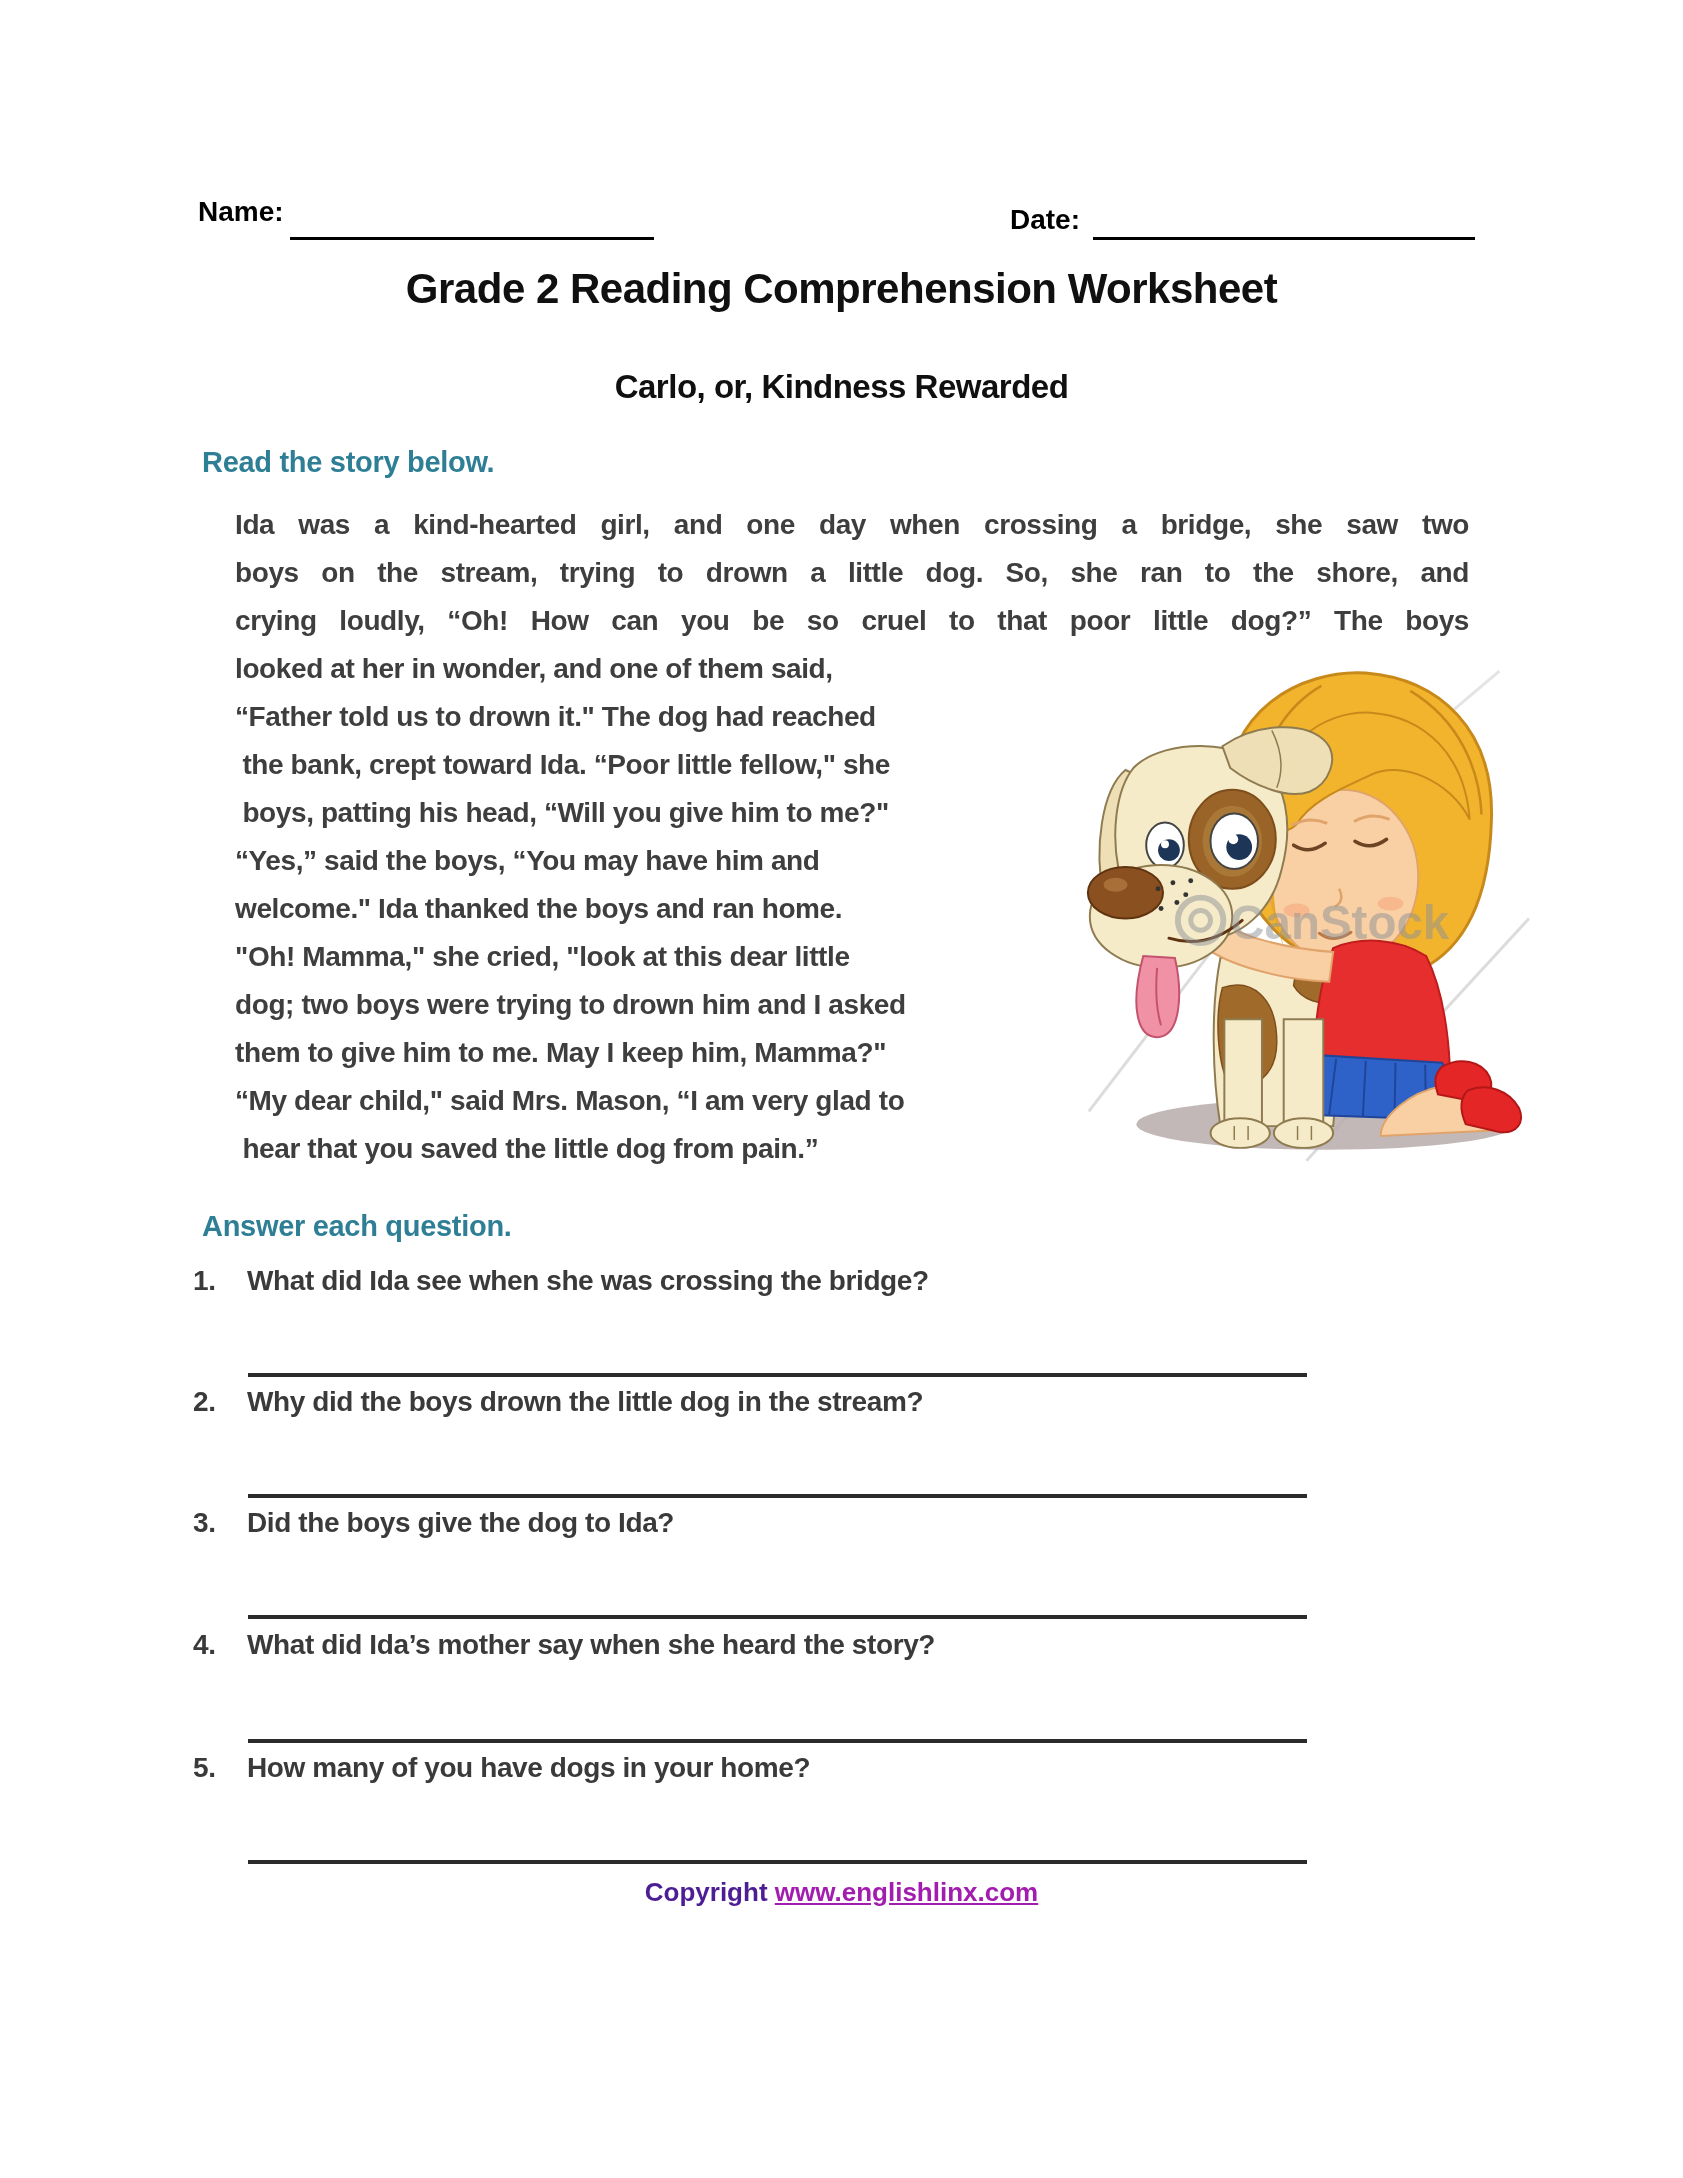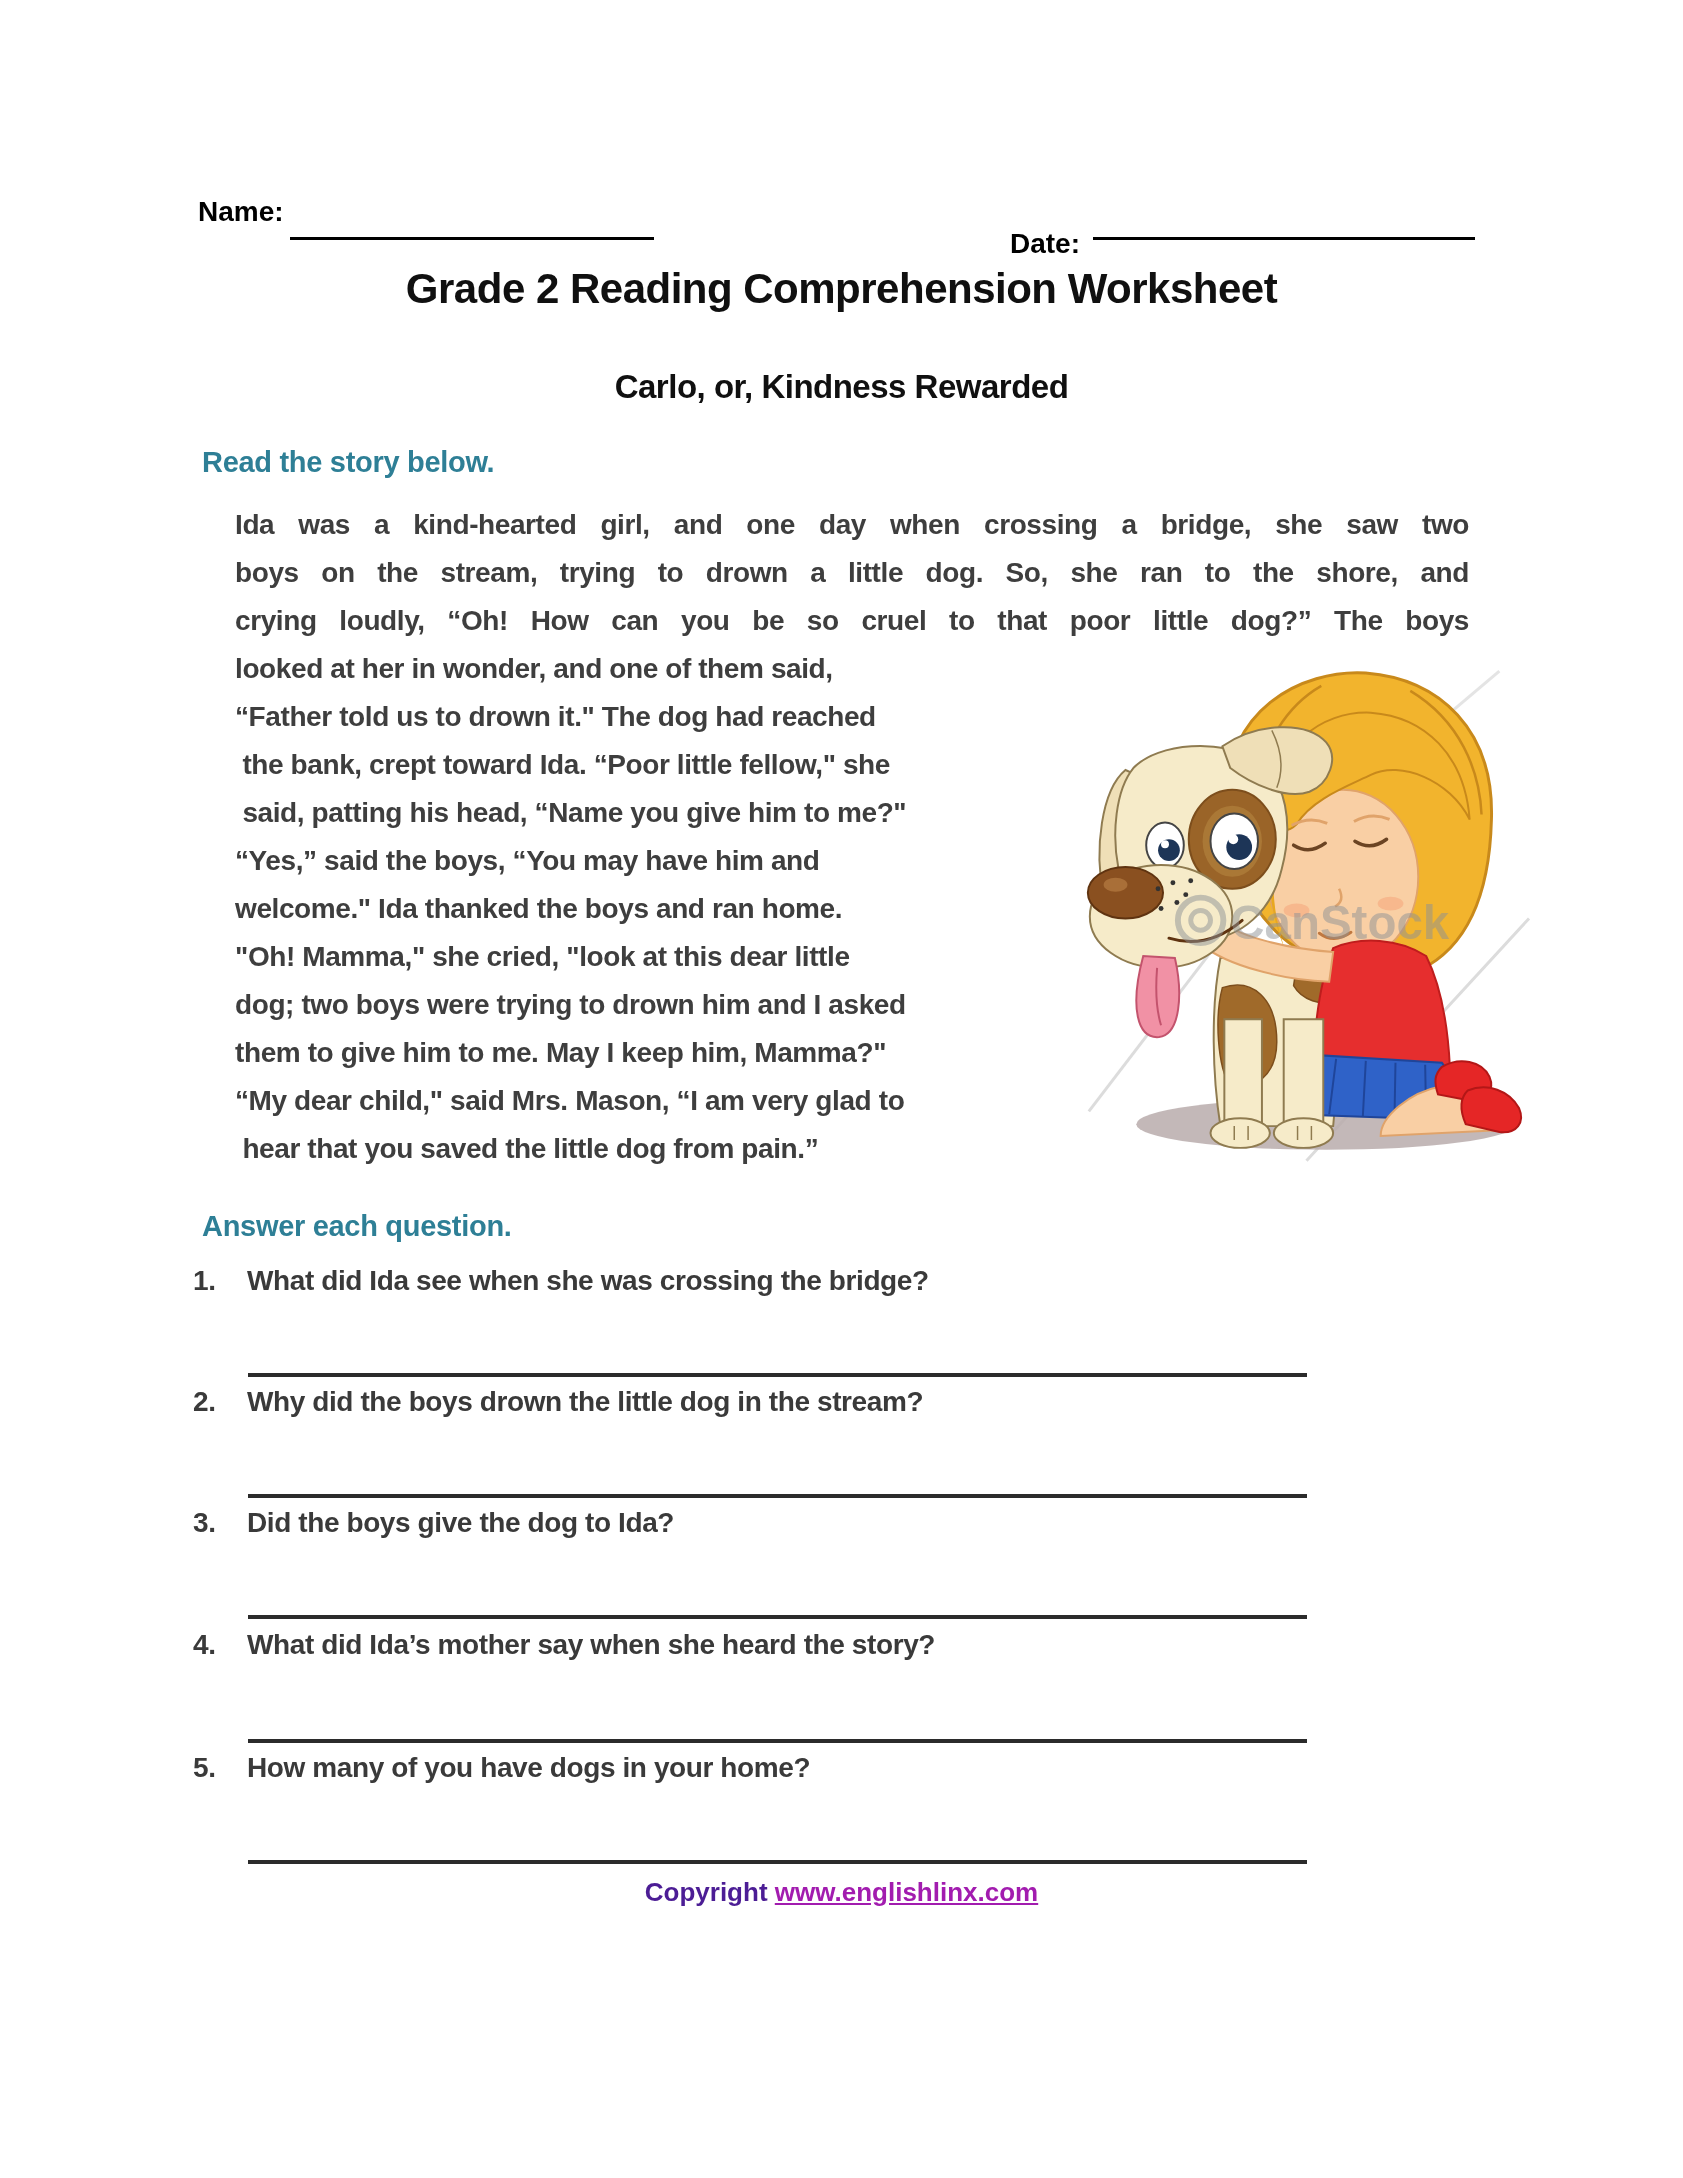--- a/index.html
+++ b/index.html
@@ -37,36 +37,36 @@
   .footer a { color:#a21caf; text-decoration:underline; font-weight:700; }
 
   svg text { font-family:"Liberation Sans", sans-serif; }
 </style>
 </head>
 <body>
 
 <div class="abs field-label" style="left:198px; top:196px;">Name:</div>
 <div class="abs blank-line" style="left:290px; top:210px; width:364px;"></div>
 
-<div class="abs field-label" style="left:1010px; top:204px;margin-top:24px;">Date:</div>
+<div class="abs field-label" style="left:1010px; top:204px;">Date:</div>
 <div class="abs blank-line" style="left:1093px; top:210px; width:382px;"></div>
 
 <div class="abs page-title">Grade 2 Reading Comprehension Worksheet</div>
 <div class="abs page-subtitle">Carlo, or, Kindness Rewarded</div>
 
 <div class="abs section-heading" style="left:202px; top:446px;">Read the story below.</div>
 
 <div class="abs story">
   <div class="story-line j">Ida was a kind-hearted girl, and one day when crossing a bridge, she saw two</div>
   <div class="story-line j">boys on the stream, trying to drown a little dog. So, she ran to the shore, and</div>
   <div class="story-line j">crying loudly, “Oh! How can you be so cruel to that poor little dog?” The boys</div>
   <div class="story-line">looked at her in wonder, and one of them said,</div>
   <div class="story-line">“Father told us to drown it." The dog had reached</div>
   <div class="story-line"> the bank, crept toward Ida. “Poor little fellow," she</div>
-  <div class="story-line"> said, patting his head, “Name you give him to me?"</div>
+  <div class="story-line"> boys, patting his head, “Will you give him to me?"</div>
   <div class="story-line">“Yes,” said the boys, “You may have him and</div>
   <div class="story-line">welcome." Ida thanked the boys and ran home.</div>
   <div class="story-line">"Oh! Mamma," she cried, "look at this dear little</div>
   <div class="story-line">dog; two boys were trying to drown him and I asked</div>
   <div class="story-line">them to give him to me. May I keep him, Mamma?"</div>
   <div class="story-line">“My dear child," said Mrs. Mason, “I am very glad to</div>
   <div class="story-line"> hear that you saved the little dog from pain.”</div>
 </div>
 
 <div class="abs" style="left:1074px; top:651px; width:457px; height:515px;">

